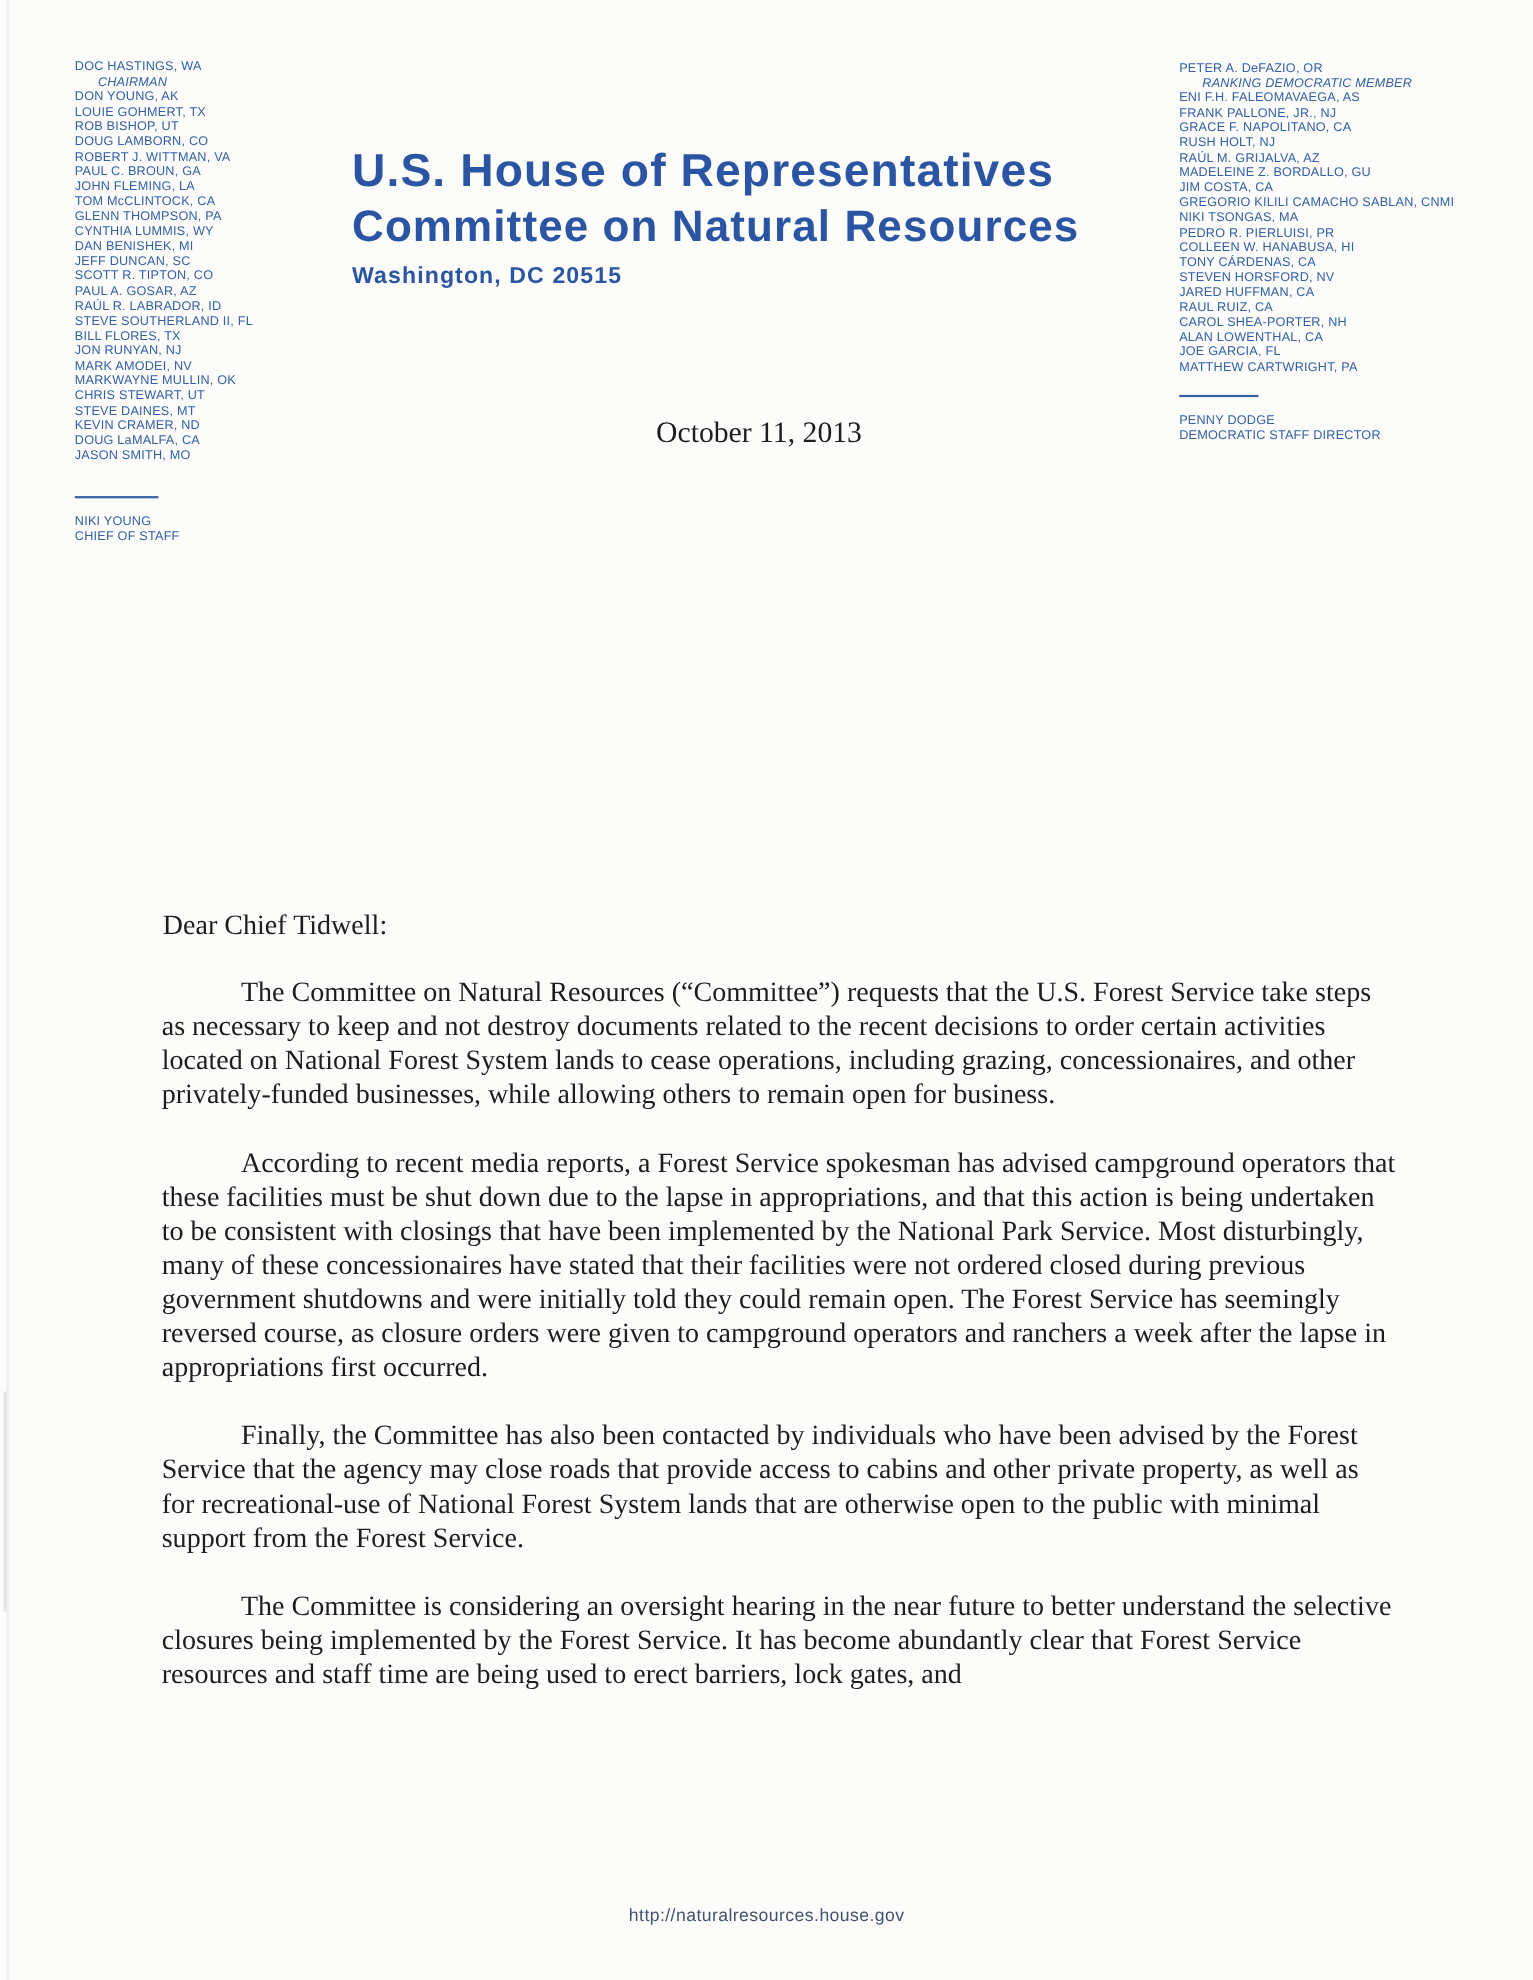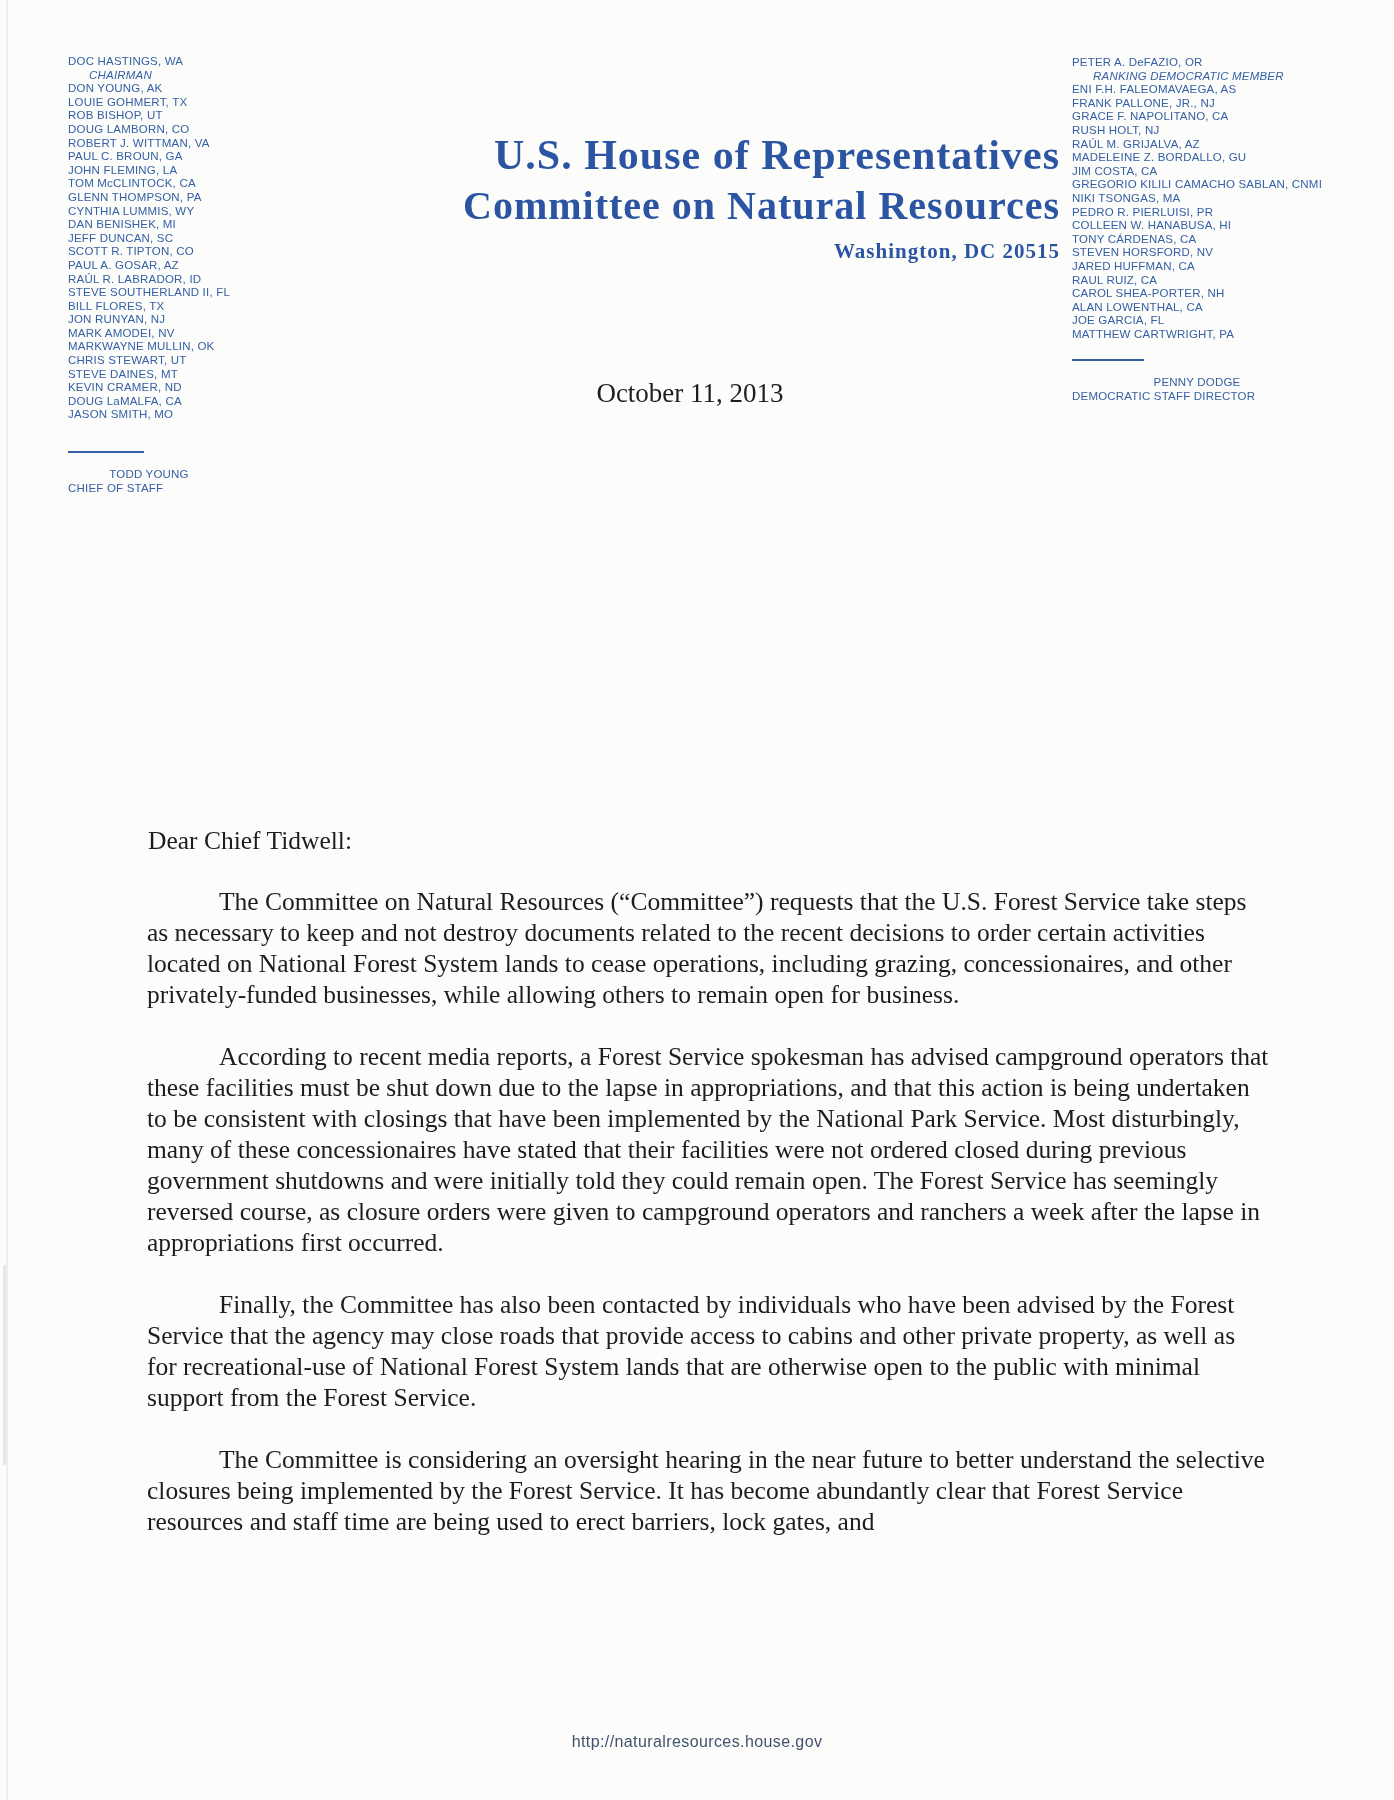--- a/index.html
+++ b/index.html
@@ -40,29 +40,29 @@
   }
   .lh-left{left:68px;top:55px;}
   .lh-right{left:1072px;top:56px;}
   .lh-title{padding-left:21px;font-style:italic;}
   .lh-sep{
     width:76px;height:0;
     border-top:2px solid var(--letterhead-blue);
     margin-top:29px;
   }
   .lh-right .lh-sep{width:72px;margin-top:18px;}
-  .lh-staff{margin-top:15px;text-align:center;}
+  .lh-staff{margin-top:15px;}
   .lh-staff-title{}
 
   
   .lh-center{
     position:absolute;left:320px;top:128px;width:740px;
-    text-align:right;
+    text-align:left;
     color:var(--header-blue);
-    font-family:Liberation Serif, serif;
+    font-family:Liberation Sans, sans-serif;
     font-weight:bold;
   }
   .seal-1{font-size:42px;line-height:54px;letter-spacing:1px;}
   .seal-2{font-size:40px;line-height:48px;letter-spacing:1px;}
   .seal-3{font-size:21px;line-height:42px;letter-spacing:1px;}
 
   .date-line{
     position:absolute;left:320px;top:378px;width:740px;
     text-align:center;
     color:var(--ink);
@@ -130,21 +130,21 @@
         <div>JON RUNYAN, NJ</div>
         <div>MARK AMODEI, NV</div>
         <div>MARKWAYNE MULLIN, OK</div>
         <div>CHRIS STEWART, UT</div>
         <div>STEVE DAINES, MT</div>
         <div>KEVIN CRAMER, ND</div>
         <div>DOUG LaMALFA, CA</div>
         <div>JASON SMITH, MO</div>
       </div>
     <div class="lh-sep"></div>
-    <div class="lh-staff">TODD YOUNG</div>
+    <div class="lh-staff">NIKI YOUNG</div>
     <div class="lh-staff-title">CHIEF OF STAFF</div>
   </div>
 
   <div class="lh-col lh-right">
     <div>PETER A. DeFAZIO, OR</div>
     <div class="lh-title">RANKING DEMOCRATIC MEMBER</div>
     <div>
         <div>ENI F.H. FALEOMAVAEGA, AS</div>
         <div>FRANK PALLONE, JR., NJ</div>
         <div>GRACE F. NAPOLITANO, CA</div>

